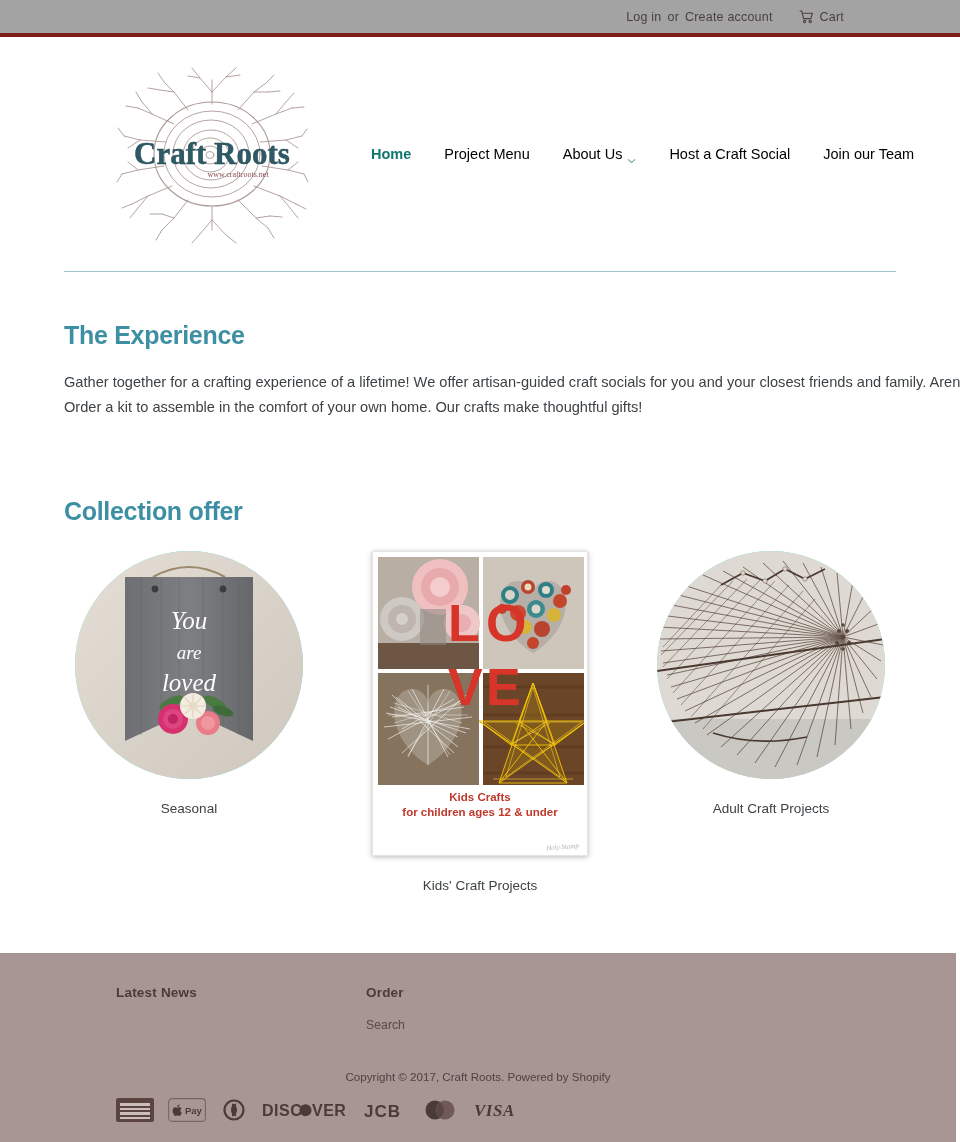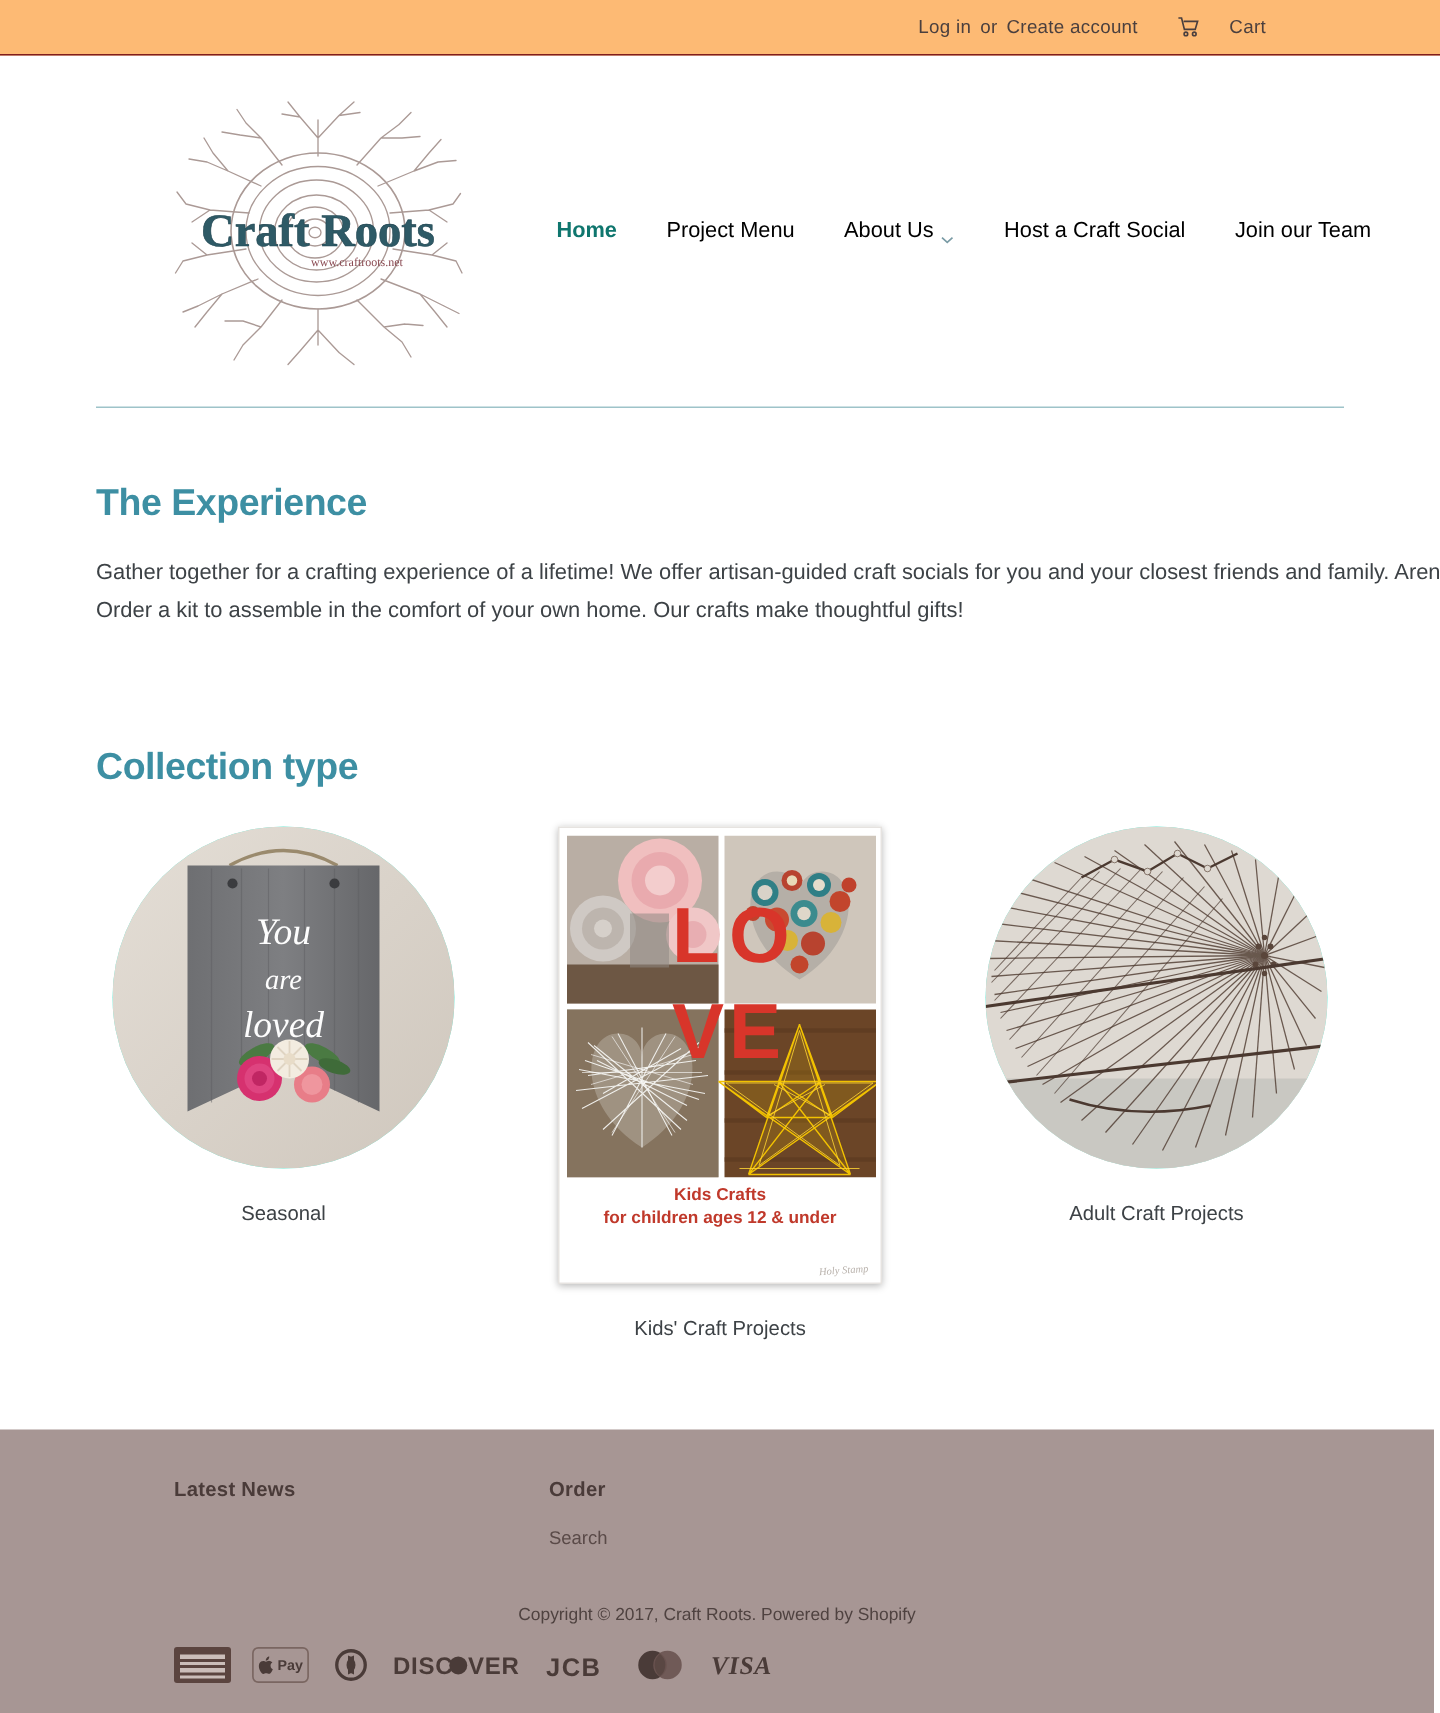--- a/index.html
+++ b/index.html
@@ -6,33 +6,33 @@
   html, body { margin:0; padding:0; }
   body {
     width:960px; height:1142px; overflow:hidden;
     background:#ffffff;
     font-family:"Liberation Sans", sans-serif;
     color:#3d4246;
   }
 
   
   .topbar {
-    background:#fdba74;
+    background:#a3a3a3;
     height:37px;
     display:flex; align-items:center; justify-content:flex-end;
     padding-right:116px;
-    border-bottom:1px solid #7f1d1d;
+    border-bottom:4px solid #7f1d1d;
   }
   .topbar-inner { display:flex; align-items:center; gap:0; }
   .topbar a, .topbar span {
     font-size:12.5px; color:#4a3f3e; text-decoration:none;
     letter-spacing:.2px;
   }
   .topbar .sep { margin:0 6px; color:#4a3f3e; }
-  .cart-link { display:flex; align-items:center; gap:20px; margin-left:26px; }
+  .cart-link { display:flex; align-items:center; gap:6px; margin-left:26px; }
   .cart-ico { width:15px; height:14px; display:block; }
 
   
   .header {
     position:relative;
     height:230px;
     padding:0 116px;
     display:flex; align-items:center;
   }
   .logo-wrap { width:193px; height:185px; position:relative; flex:none; margin-top:4px;}
@@ -222,21 +222,21 @@
     </a>
   </nav>
 </div>
 
 <div class="content">
   <div class="divider"></div>
 
   <h2 class="sec-title">The Experience</h2>
   <p class="lede">Gather together for a crafting experience of a lifetime!  We offer artisan-guided craft socials for you and your closest friends and family. Aren't the hosting type?  Order a kit to assemble in the comfort of your own home.   Our crafts make thoughtful gifts!</p>
 
-  <h2 class="sec-title collection-title">Collection type</h2>
+  <h2 class="sec-title collection-title">Collection offer</h2>
 
   <div class="col-wrap">
 
     <div class="col">
       <div class="circle-img">
         <svg width="228" height="228" viewBox="0 0 228 228">
           <defs>
             <linearGradient id="wallg" x1="0" y1="0" x2="1" y2="1">
               <stop offset="0" stop-color="#e4ded6"></stop>
                 <stop offset="1" stop-color="#cfc7bd"></stop>

